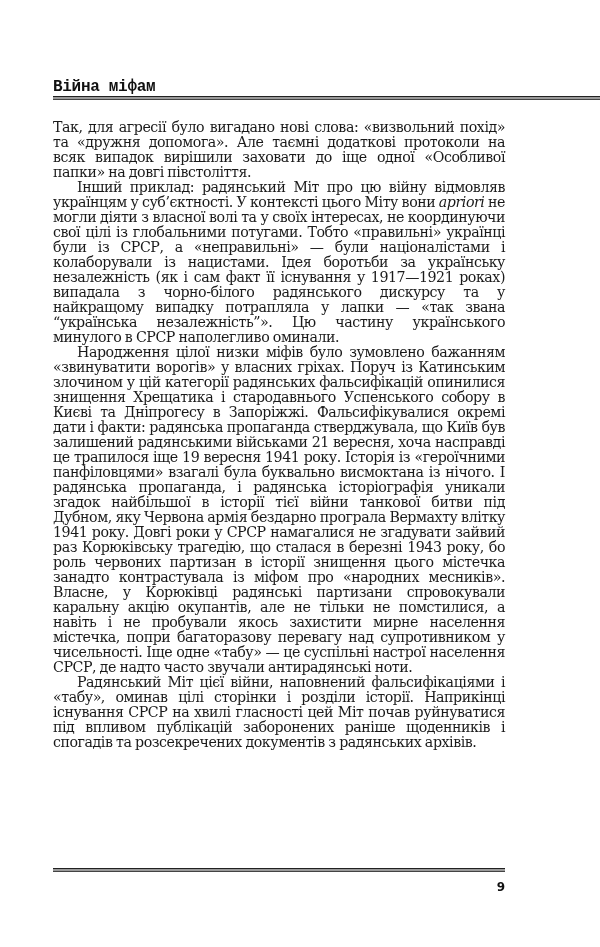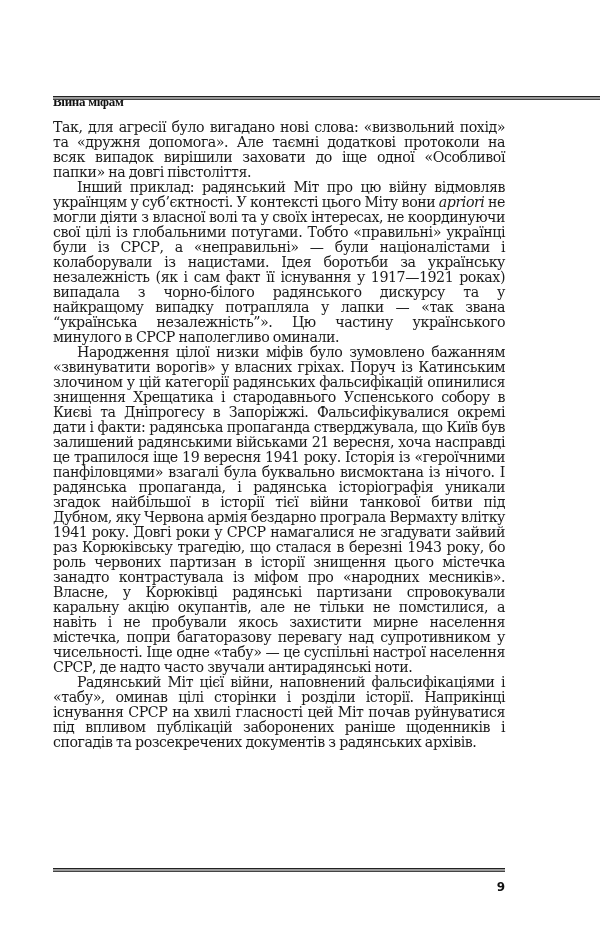--- a/index.html
+++ b/index.html
@@ -1,20 +1,20 @@
 <!DOCTYPE html>
 <html><head>
 <meta charset="utf-8">
 <style>
   html, body { margin: 0; padding: 0; background: #ffffff; }
   body { width: 600px; height: 947px; position: relative; overflow: hidden; }
   .running-head {
-    position: absolute; left: 53px; top: 94px;
-    font-family: Liberation Serif, serif; font-weight: bold;
-    font-size: 13px; color: #111; letter-spacing: -0.3px;
+    position: absolute; left: 53px; top: 78px;
+    font-family: Liberation Mono, monospace; font-weight: bold;
+    font-size: 16px; color: #111; letter-spacing: -0.3px;
   }
   .head-rule {
     position: absolute; left: 53px; right: 0; top: 96px; height: 4px;
     border-top: 1.5px solid #222; border-bottom: 1px solid #444;
     background: #9a9a9a; box-sizing: border-box;
   }
   .body-text {
     position: absolute; left: 53px; top: 120px; width: 452px;
     font-family: "DejaVu Serif", serif; font-size: 14.2px;
     line-height: 15px; color: #1a1a1a; text-align: justify;

